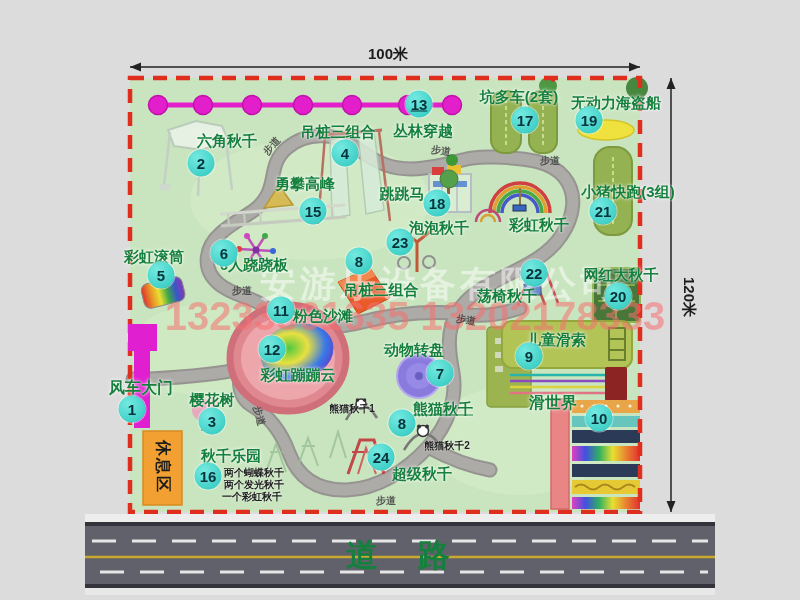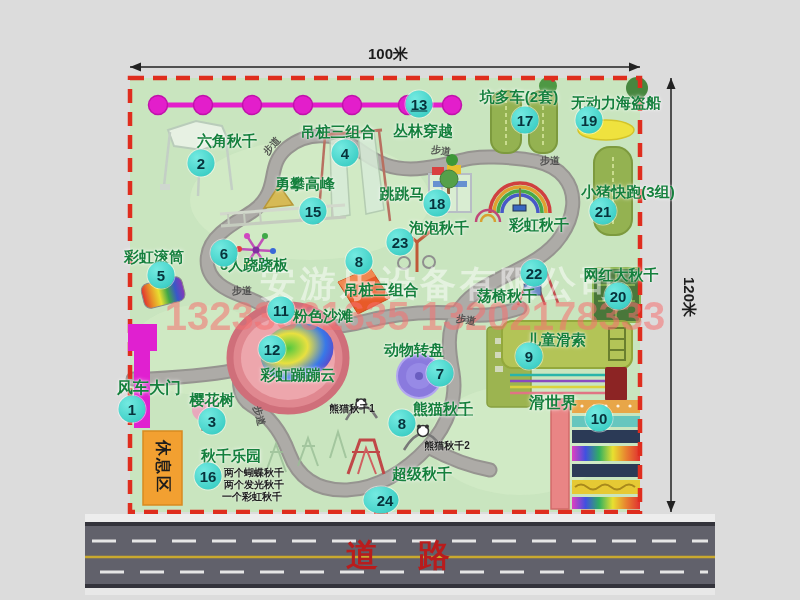--- a/index.html
+++ b/index.html
@@ -24,21 +24,21 @@
     box-shadow:0 0 0 1px rgba(255,255,255,.5);color:#07333c;font-weight:700;font-size:15px;
     line-height:27px;text-align:center;}
   #rest-area-label{position:absolute;left:162px;top:467px;z-index:30;
     transform:translate(-50%,-50%) rotate(90deg);font-size:16px;font-weight:700;color:#1c1c1c;
     white-space:nowrap;letter-spacing:2px;}
   #wm-company{position:absolute;left:440px;top:284px;transform:translate(-50%,-50%);z-index:20;
     font-size:36px;font-weight:700;letter-spacing:4px;color:rgba(255,255,255,.5);white-space:nowrap;}
   #wm-phone{position:absolute;left:415px;top:316px;transform:translate(-50%,-50%);z-index:20;
     font-size:40px;font-weight:700;color:rgba(246,112,112,.55);white-space:nowrap;}
   #road-label{position:absolute;left:400px;top:556px;transform:translate(-50%,-50%);z-index:45;
-    font-size:32px;font-weight:700;color:#b91c1c;white-space:pre;letter-spacing:4px;}
+    font-size:32px;font-weight:700;color:#15803d;white-space:pre;letter-spacing:4px;}
 </style>
 </head>
 <body>
 
 <div id="stage">
 
   <svg width="800" height="600" viewBox="0 0 800 600">
     <defs>
       <path id="walkways" d="M133,379 L150,379 C185,377 220,374 240,369 C272,361 281,337 272,316
         C263,297 237,299 219,284 C201,269 205,247 221,233 C239,217 256,214 266,197
@@ -320,21 +320,21 @@
   </svg>
 
   <div class="dim-label" style="left:388px;top:54px;">100米</div>
   <div class="dim-label" id="dim-right" style="left:688px;top:297px;">120米</div>
   <div id="wm-company">安游乐设备有限公司</div>
   <div id="wm-phone">13233861635 13202178333</div>
   <div id="rest-area-label">休息区</div>
   <div id="road-label">道　路</div>
 
   <div id="overlay">
-      <div class="map-label" style="left: 141px; top: 388px; font-size: 16px; margin-left: 8px;">风车大门</div>
+      <div class="map-label" style="left: 141px; top: 388px; font-size: 16px;">风车大门</div>
       <div class="badge" style="left: 132px; top: 409px;">1</div>
       <div class="map-label" style="left: 227px; top: 141px;">六角秋千</div>
       <div class="badge" style="left: 201px; top: 163px;">2</div>
       <div class="map-label" style="left: 212px; top: 400px;">樱花树</div>
       <div class="badge" style="left: 212px; top: 421px;">3</div>
       <div class="map-label" style="left: 338px; top: 132px;">吊桩三组合</div>
       <div class="badge" style="left: 345px; top: 153px;">4</div>
       <div class="map-label" style="left: 154px; top: 257px;">彩虹滚筒</div>
       <div class="badge" style="left: 161px; top: 275px;">5</div>
       <div class="map-label" style="left: 254px; top: 265px;">6人跷跷板</div>
@@ -367,21 +367,21 @@
       <div class="badge" style="left: 589px; top: 120px;">19</div>
       <div class="map-label" style="left: 621px; top: 275px;">网红大秋千</div>
       <div class="badge" style="left: 618px; top: 296px;">20</div>
       <div class="map-label" style="left: 628px; top: 192px;">小猪快跑(3组)</div>
       <div class="badge" style="left: 603px; top: 211px;">21</div>
       <div class="map-label" style="left: 507px; top: 296px;">荡椅秋千</div>
       <div class="badge" style="left: 534px; top: 273px;">22</div>
       <div class="map-label" style="left: 439px; top: 228px;">泡泡秋千</div>
       <div class="badge" style="left: 400px; top: 242px;">23</div>
       <div class="map-label" style="left: 422px; top: 474px;">超级秋千</div>
-      <div class="badge" style="left: 381px; top: 500px; padding-left: 8px;">24</div>
+      <div class="badge" style="left: 381px; top: 457px;">24</div>
       <div class="map-label" style="left: 539px; top: 225px;">彩虹秋千</div>
       <div class="sub-label" style="left: 352px; top: 409px;">熊猫秋千1</div>
       <div class="sub-label" style="left: 447px; top: 446px;">熊猫秋千2</div>
       <div class="sub-label" style="left: 254px; top: 473px;">两个蝴蝶秋千</div>
       <div class="sub-label" style="left: 254px; top: 485px;">两个发光秋千</div>
       <div class="sub-label" style="left: 252px; top: 497px; text-align: right;">一个彩虹秋千</div>
       <div class="path-label" style="left: 272px; top: 146px; transform: translate(-50%, -50%) rotate(-48deg);">步道</div>
       <div class="path-label" style="left: 441px; top: 151px; transform: translate(-50%, -50%) rotate(8deg);">步道</div>
       <div class="path-label" style="left: 550px; top: 161px; transform: translate(-50%, -50%) rotate(0deg);">步道</div>
       <div class="path-label" style="left: 242px; top: 291px; transform: translate(-50%, -50%) rotate(0deg);">步道</div>

